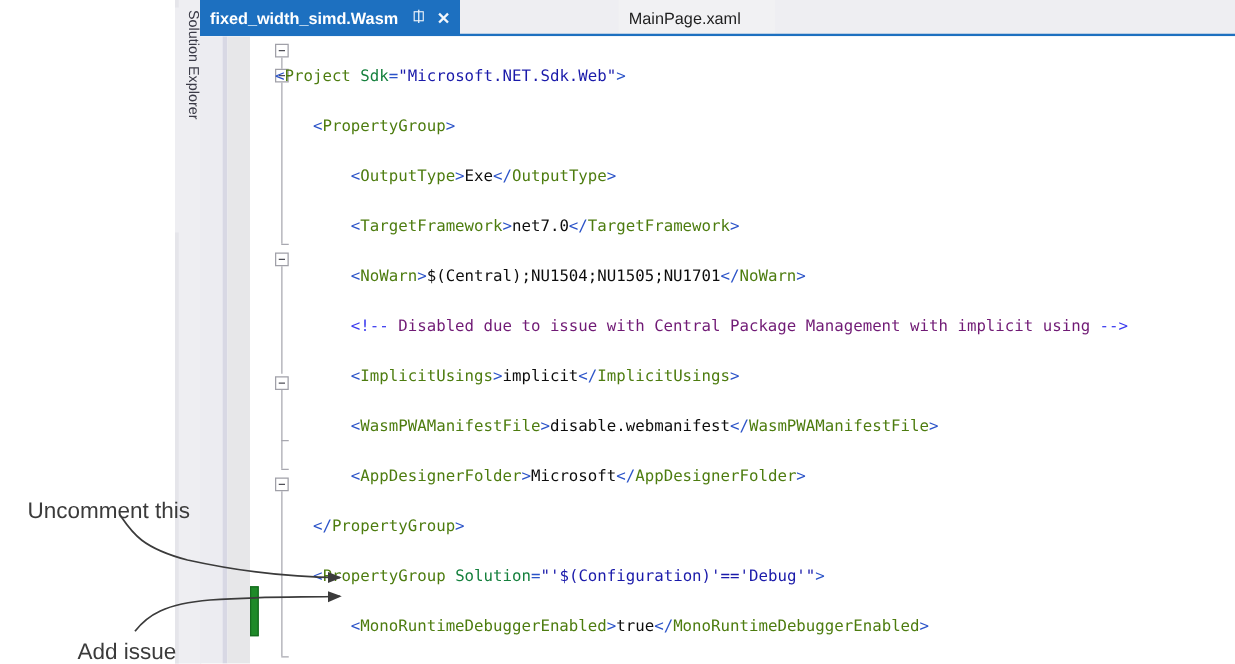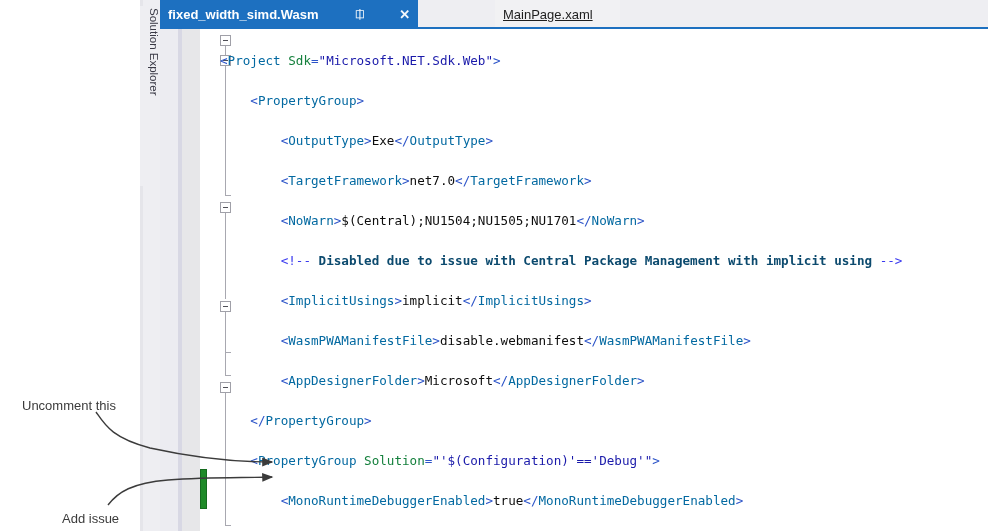--- a/index.html
+++ b/index.html
@@ -7,21 +7,21 @@
     width:988px;height:531px;overflow:hidden;
     background:#ffffff;
     font-family:"Liberation Sans", sans-serif;
     position:relative;
   }
   
   #annotations{position:absolute;left:0;top:0;width:988px;height:531px;pointer-events:none;}
   .anno-label{
     position:absolute;
     font-family:"Liberation Sans", sans-serif;
-    font-size:13px;
+    font-size:18px;
     color:#3b3b3b;
     white-space:nowrap;
   }
   #anno-uncomment{left:22px;top:398px;}
   #anno-add{left:62px;top:511px;}
 
   
   #ide{
     position:absolute;left:140px;top:0;width:848px;height:531px;
     background:#ffffff;
@@ -61,21 +61,20 @@
     position:absolute;top:0;height:28px;
     display:flex;align-items:center;
     font-size:13px;
     padding:0 8px;
     box-sizing:border-box;
     white-space:nowrap;
   }
   .tab.active{
     background:#1d70c0;color:#ffffff;font-weight:bold;
     left:0px;
-    gap:25px;
   }
   .tab.inactive{
     background:#f1f1f3;color:#1e1e1e;
   }
   .tab-pin{font-size:11px;margin-left:12px;opacity:.95;}
   .tab-close{font-size:13px;margin-left:10px;opacity:.95;}
   #tab-accent{
     position:absolute;left:20px;top:27px;width:828px;height:2px;background:#1d70c0;
   }
 
@@ -113,25 +112,25 @@
   #code{
     position:absolute;left:60px;top:2px;width:790px;height:500px;
     font-family:"DejaVu Sans Mono", monospace;
     font-size:12.6px;
     line-height:20px;
     white-space:pre;
     overflow:hidden;
   }
   .ln{height:20px;white-space:pre;}
   .tag{color:#2b53c8;}
-  .name{color:#0369a1;}
+  .name{color:#4d7c0f;}
   .attr{color:#15803d;}
   .val{color:#1a1aaa;}
   .txt{color:#0d0d0d;}
-  .cmt{color:#0c4a6e;font-weight:bold;}
+  .cmt{color:#701a75;}
   .cmtd{color:#3a3aef;}
 
   
   svg#arrows{position:absolute;left:0;top:0;width:988px;height:531px;}
 </style>
 </head>
 <body>
 
 <div id="ide">
 
@@ -144,21 +143,21 @@
 
   <div id="tabstrip">
     <div class="tab active" style="left:0px;">
       <span>fixed_width_simd.Wasm</span>
       <span class="tab-pin">⎅</span>
       <span class="tab-close">✕</span>
     </div>
     <div class="tab inactive" style="left:215px;width:120px;margin-top:48px;">
       <span>MainPage.xaml.cs</span>
     </div>
-    <div class="tab inactive" style="left:335px;width:125px;text-decoration:underline;">
+    <div class="tab inactive" style="left:335px;width:125px;">
       <span>MainPage.xaml</span>
     </div>
   </div>
   <div id="tab-accent"></div>
 
   <div id="editor">
     <div id="margin-a"></div>
     <div id="margin-b"></div>
     <div id="margin-c"></div>
 

